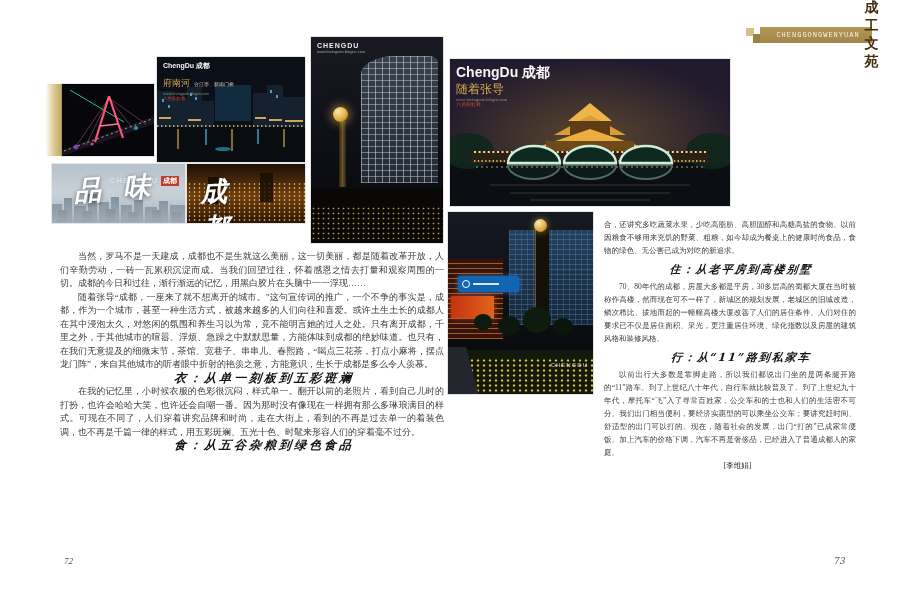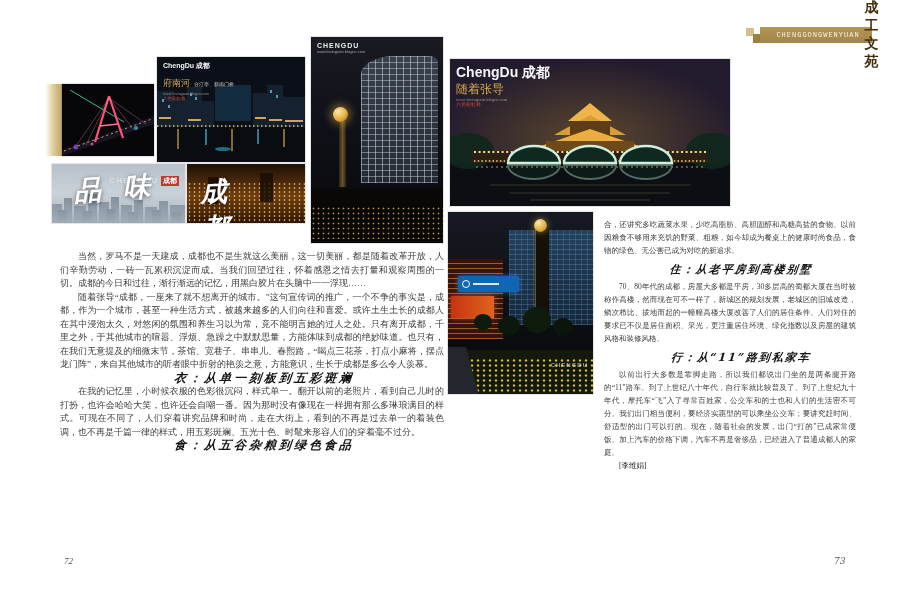--- a/index.html
+++ b/index.html
@@ -23,21 +23,21 @@
   
   .textcol{position:absolute;text-align:justify;}
   .left-text{left:60px;top:250px;width:384px;font-size:9px;line-height:13.5px;}
   .right-text{left:604px;top:203px;width:252px;font-size:7.5px;line-height:13px;margin-top:15px;}
   .textcol p{margin:0;text-indent:2em;}
   .textcol p.noindent{text-indent:0;}
   .script-heading{margin:5px 0 4px 0;text-align:center;text-indent:0;
       font-family:"DejaVu Serif",serif;font-style:italic;font-weight:bold;
       font-size:12px;letter-spacing:3px;color:#141414;transform:skewX(-6deg);}
   .right-text .script-heading{font-size:11px;letter-spacing:2px;margin:6px 0 4px 0;}
-  .author-line{text-align:left;text-indent:0;margin-top:6px;color:#222;}
+  .author-line{text-align:center;text-indent:0;margin-top:6px;color:#222;}
 
   .pagenum{position:absolute;font-style:italic;font-size:9px;color:#555;font-family:"DejaVu Serif",serif;}
 
   
   .cap{position:absolute;left:6px;top:5px;line-height:1.25;z-index:5;}
   .cap .brand-en{color:#f5f5f5;font-weight:bold;font-family:"Liberation Sans",sans-serif;}
   .cap .brand-cn{color:#f5f5f5;font-weight:bold;}
   .cap .title{color:#d5a94a;font-weight:normal;font-family:"DejaVu Serif",serif;}
   .cap .sub{color:#cfc9bd;}
   .cap .url{color:#9a9488;}

